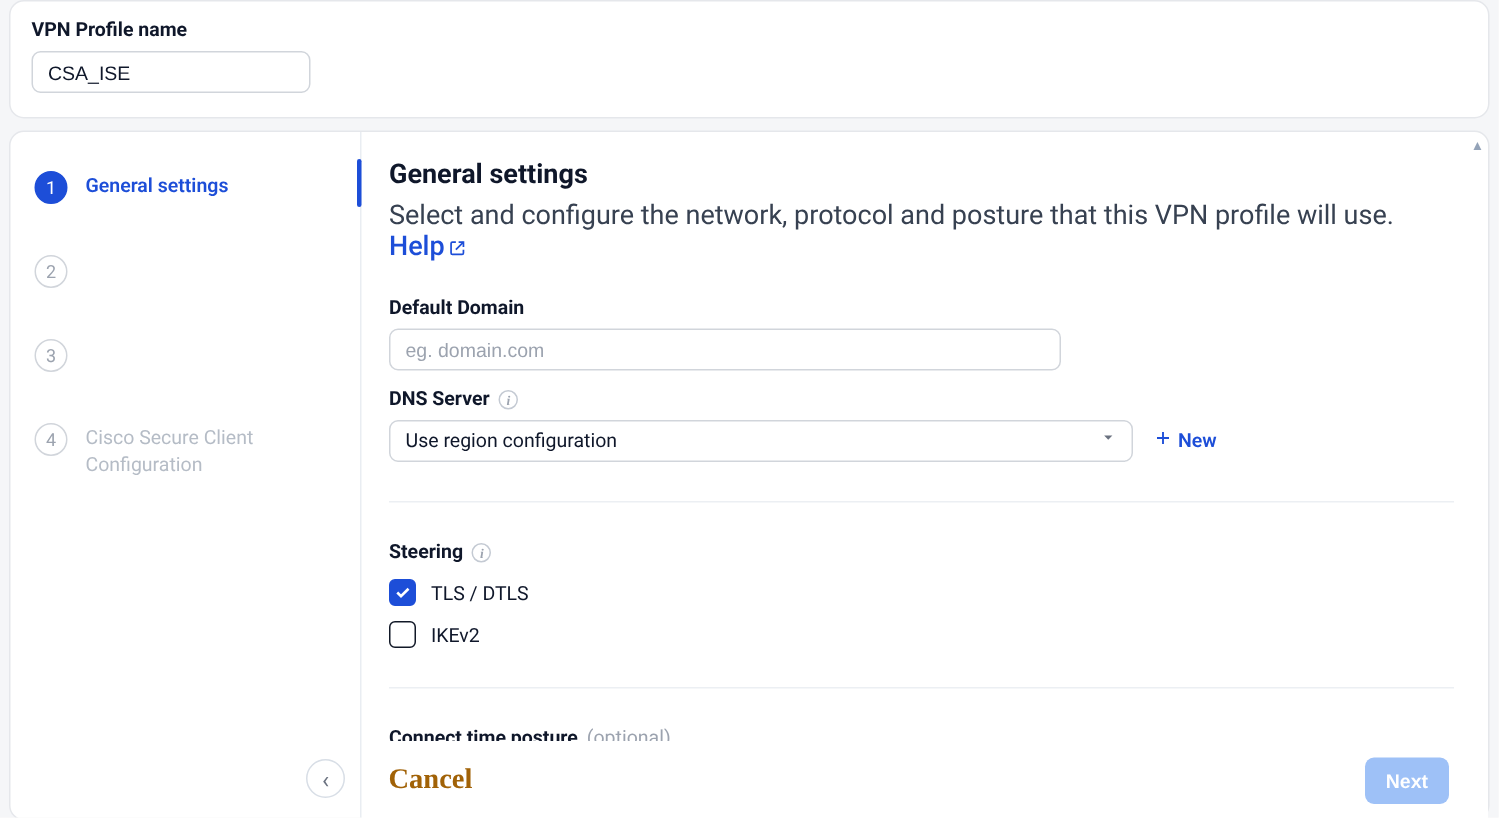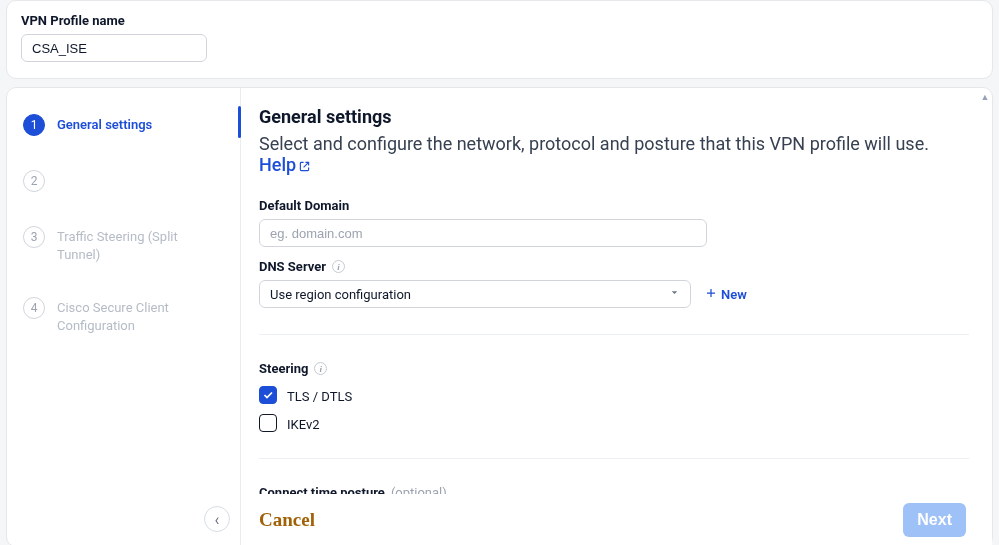--- a/index.html
+++ b/index.html
@@ -24,32 +24,32 @@
   .h1 { font-size: 18px; font-weight: 700; color:#0f172a; margin-bottom: 6px; }
   .sub { font-size: 18px; color:#374151; margin-bottom: 22px; }
   .link { color:#1d4ed8; font-weight:500; text-decoration:none; }
   .ext-icon { display:inline-block; margin-left:3px; vertical-align:-1px; }
   .field-label { font-size: 13px; font-weight: 700; color:#0f172a; margin-bottom: 6px; display:flex; align-items:center; gap:6px;text-align:center;}
   .optional { font-weight:400; color:#9ca3af; }
   .info-icon { width:13px; height:13px; border:1px solid #c4cad3; border-radius:50%; display:inline-flex; align-items:center; justify-content:center; font-size:9px; color:#9ca3af; font-style:italic; font-family:Georgia,serif; cursor:default;}
   .wide-input { width: 448px; height: 28px; border:1px solid #d1d5db; border-radius:6px; padding:0 10px; font-size:13px; color:#0f172a; outline:none; }
   .wide-input::placeholder { color:#9ca3af; }
   .row { display:flex; align-items:center; gap:14px; }
-  .select { width:432px; height:28px; border:1px solid #d1d5db; border-radius:6px; padding:0 28px 0 10px; font-size:13px; color:#0f172a; background:#fff; position:relative; display:flex; align-items:center; cursor:pointer; }
+  .select { width:496px; height:28px; border:1px solid #d1d5db; border-radius:6px; padding:0 28px 0 10px; font-size:13px; color:#0f172a; background:#fff; position:relative; display:flex; align-items:center; cursor:pointer; }
   .select .caret { position:absolute; right:10px; top:50%; transform:translateY(-50%); color:#6b7280; }
   .new-link { color:#1d4ed8; font-size:13px; font-weight:600; display:flex; align-items:center; gap:4px; cursor:pointer; }
   .divider { border:none; border-top:1px solid #eceff3; margin: 26px 0; width: 710px;}
   .checkbox-row { display:flex; align-items:flex-end; gap:10px; margin-top:10px; cursor:pointer; }
   .checkbox { width:18px; height:18px; border:1.5px solid #111827; border-radius:4px; display:flex; align-items:center; justify-content:center; background:#fff;}
   .checkbox.checked { background:#1d4ed8; border-color:#1d4ed8; color:#fff; }
   .cb-label { font-size:13px; color:#0f172a; }
   .hint { font-size:12px; color:#9ca3af; margin-top:6px; }
   .footer { position:absolute; left:0; right:0; bottom:0; height:52px; display:flex; align-items:center; justify-content:space-between; padding:0 26px 0 18px; background:#fff;}
   .cancel-link { color:#a16207; font-size:19px; font-weight:600; cursor:pointer;font-family:Liberation Serif, serif; }
-  .next-btn { background:#9ec1f7; color:#fff; font-size:16px; font-weight:600; border:none; border-radius:6px; padding:8px 14px; cursor:pointer; }
+  .next-btn { background:#9ec1f7; color:#fff; font-size:13px; font-weight:600; border:none; border-radius:6px; padding:8px 14px; cursor:pointer; }
   .scrollbar-track { position:absolute; right:2px; top:4px; bottom:4px; width:10px; }
   .scrollbar-arrow { width:10px; height:10px; display:flex; align-items:center; justify-content:center; color:#94a3b8; font-size:9px;}
   .mt-20{margin-top:12px;} .mt-6{margin-top:6px;}
 </style>
 </head>
 <body>
 
 <div class="card top-card">
   <div class="top-label">VPN Profile name</div>
   <input class="text-input" type="text" value="CSA_ISE" style="">
@@ -61,21 +61,20 @@
     <ul class="steps">
       <li class="step active">
         <span class="step-num">1</span>
         <span class="step-label">General settings</span>
       </li>
       <li class="step">
         <span class="step-num">2</span>
       </li>
       <li class="step">
         <span class="step-num">3</span>
-        <span class="step-label">Traffic Steering (Split Tunnel)</span>
       </li>
       <li class="step">
         <span class="step-num">4</span>
         <span class="step-label">Cisco Secure Client Configuration</span>
       </li>
     </ul>
     <div class="collapse-btn">
       <span>‹</span>
     </div>
   </div>

